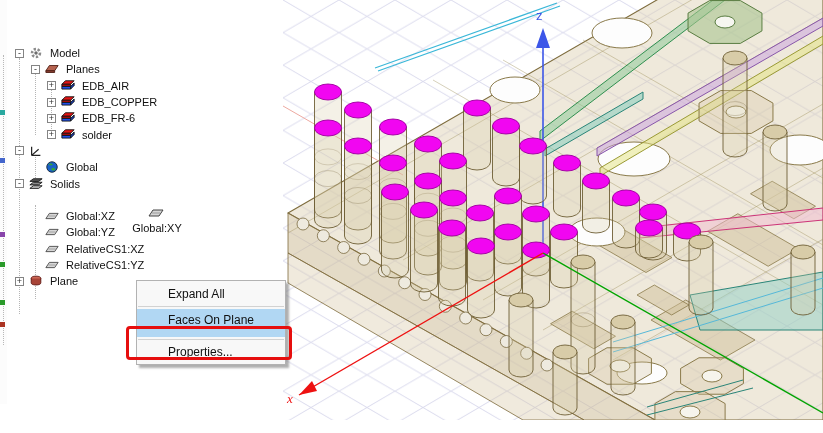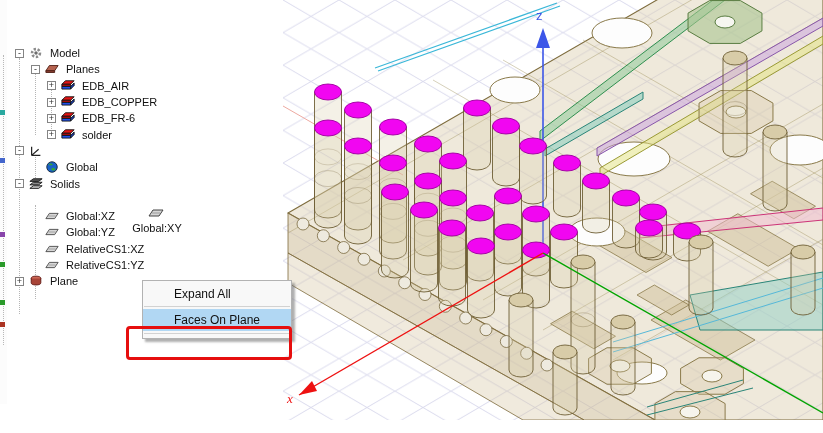--- a/index.html
+++ b/index.html
@@ -419,20 +419,21 @@
           </svg>
           <span class="tlabel">Plane</span>
         </div>
       </div>
   <div class="guide" style="left: 12px; top: 58px; height: 256px;"></div>
       <div class="guide" style="left: 28px; top: 74px; height: 61px;"></div>
       <div class="guide" style="left: 28px; top: 157px; height: 27px;"></div>
       <div class="guide" style="left: 28px; top: 205px; height: 94px;"></div>
       <div class="guide" style="left: 44px; top: 90px; height: 45px;"></div>
     </div>
-  <div id="context-menu" style="left: 142px; top: 280px; width: 148px;">
+  <div id="context-menu" style="left: 136px; top: 280px; width: 148px;">
       <div class="mitem"><span>Expand All</span></div>
       <div class="msep"></div>
-      <div class="mitem hl" style="height: 22px; line-height: 22px;"><span>Faces On Plane</span></div>
+      <div class="mitem hl" style="height: 28px; line-height: 22px;"><span>Faces On Plane</span></div>
       <div class="msep"></div>
+      <div class="mitem"><span>Properties...</span></div>
     </div>
   <div id="annotation-box" style="left: 126px; top: 326px; width: 160px; height: 28px; border-color: rgb(230, 14, 14);"></div>
 </div>
 
 </body></html>

